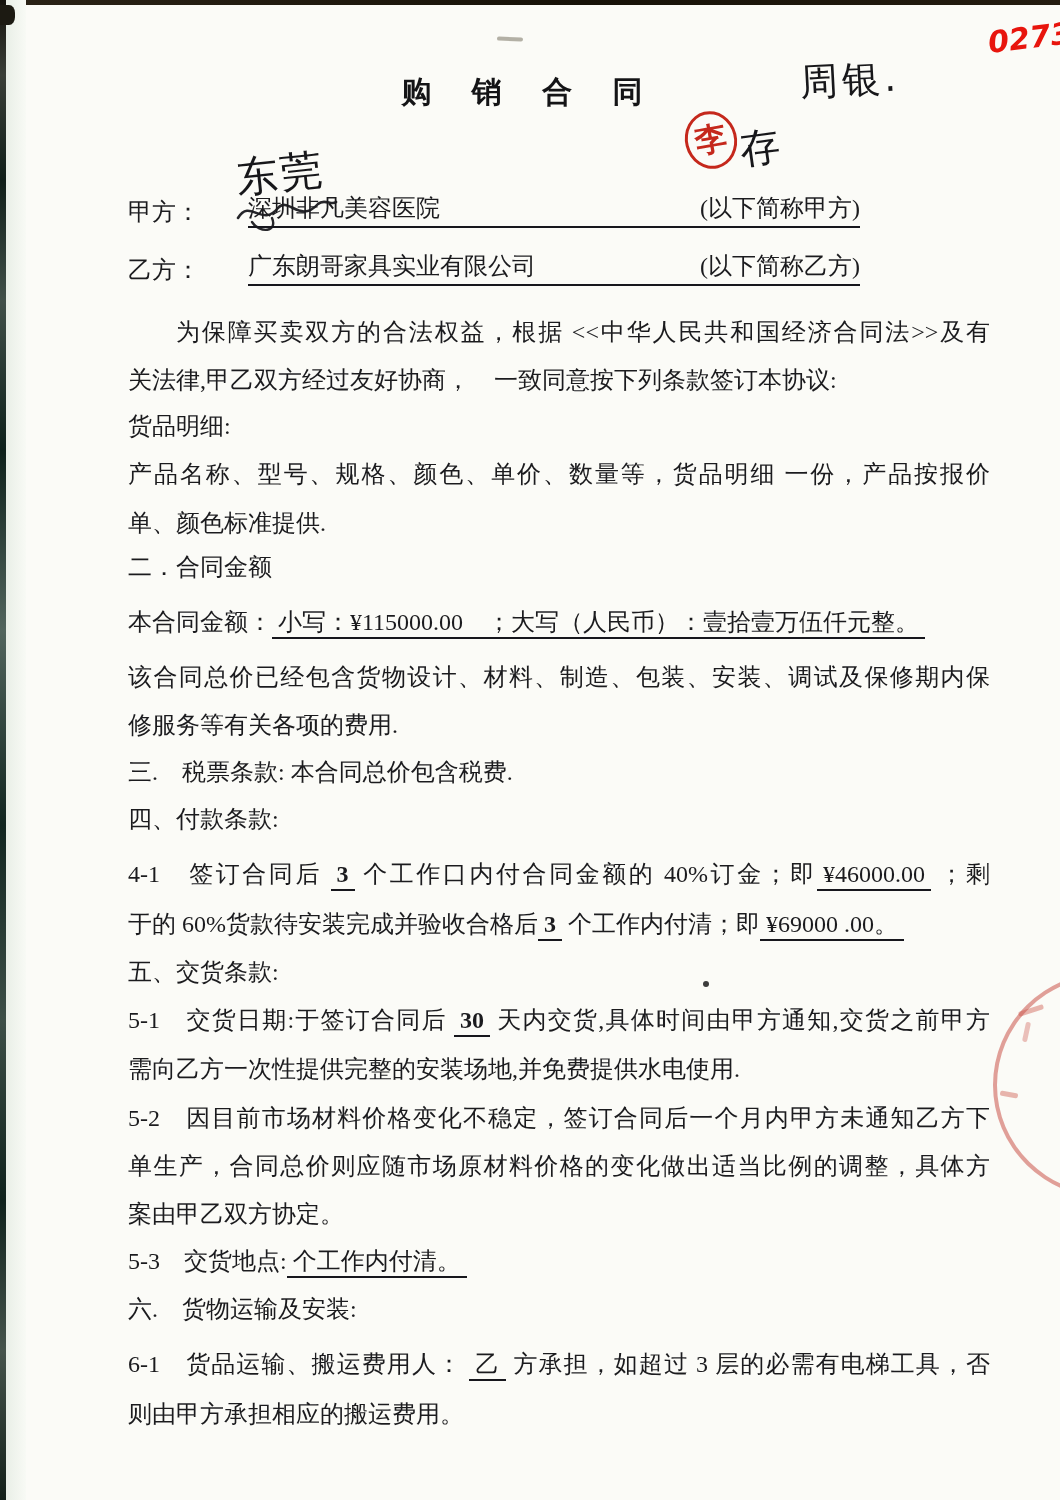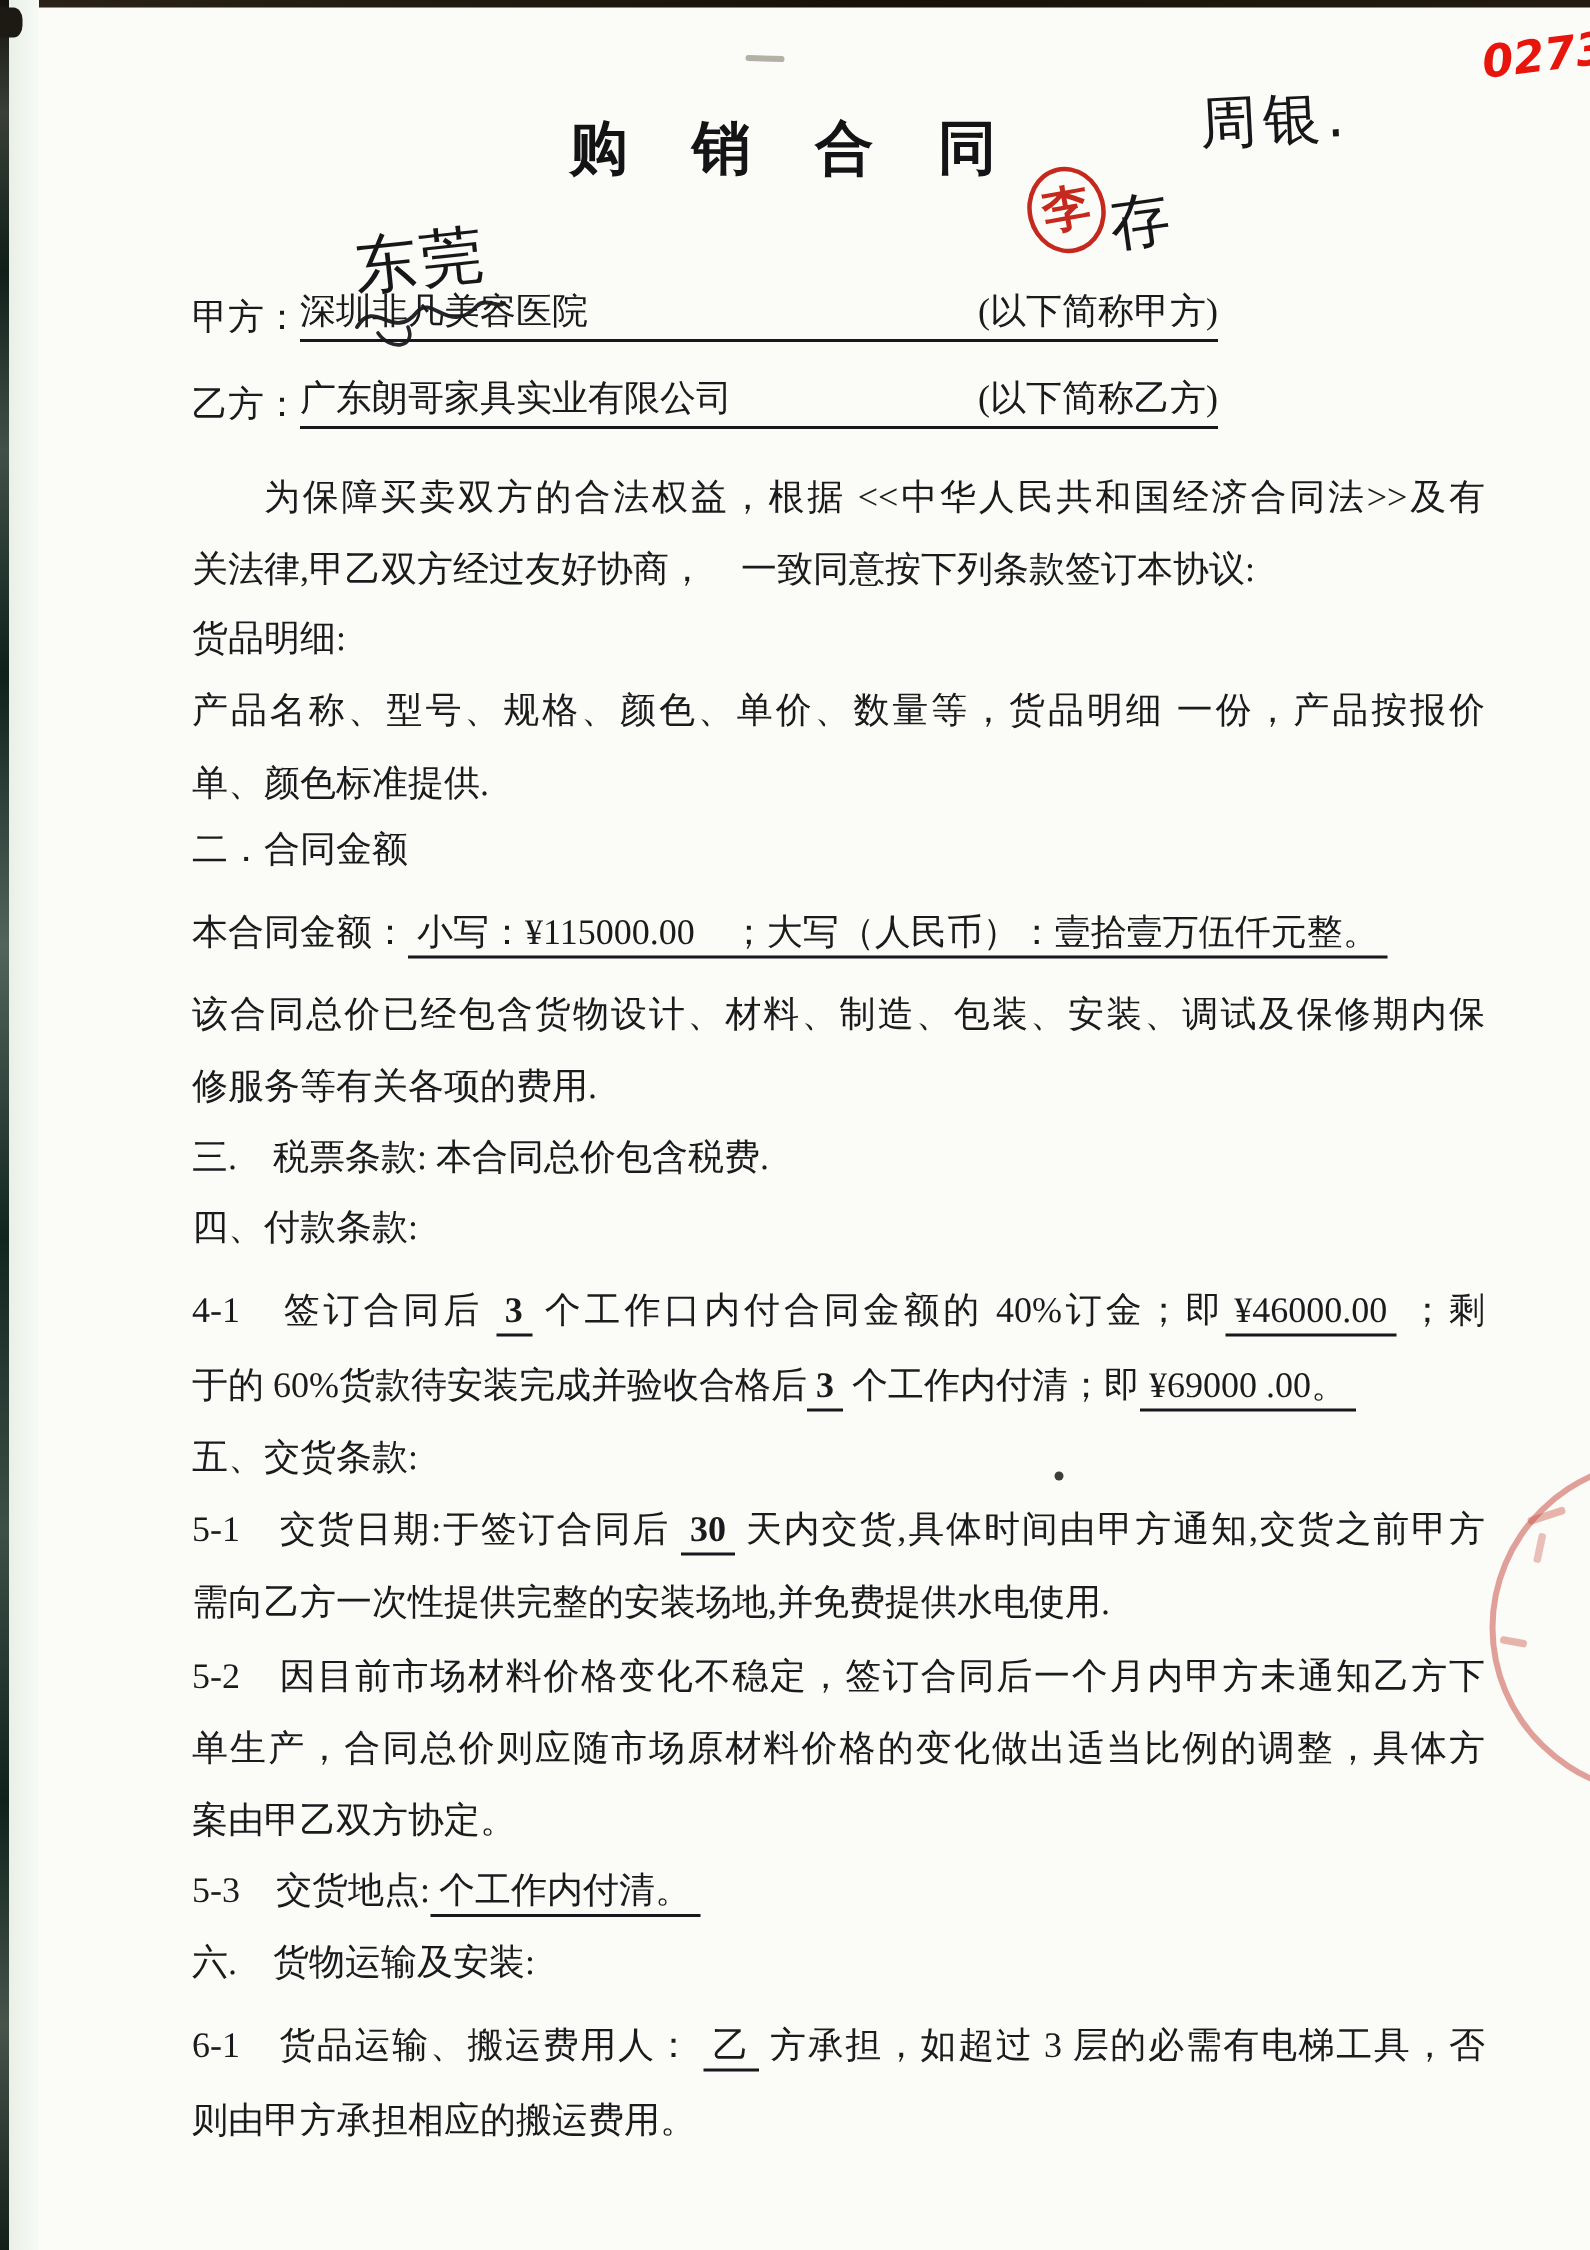--- a/index.html
+++ b/index.html
@@ -25,26 +25,26 @@
 
   
   .line{position:absolute;left:128px;width:862px;font-size:24px;line-height:32px;white-space:nowrap;}
   .fill{white-space:normal;text-align:justify;text-align-last:justify;}
   .indent1{padding-left:48px;width:814px;}
   .ul{border-bottom:2px solid #17171d;padding:0 6px 2px 6px;}
   .b{font-weight:bold;}
 
   .title{position:absolute;left:0;top:72px;width:1060px;margin:0;text-align:center;
     font-family:"Liberation Sans","DejaVu Sans",sans-serif;
-    font-size:39px;font-weight:bold;letter-spacing:16px;color:#141416;}
+    font-size:30px;font-weight:bold;letter-spacing:16px;color:#141416;}
 
   
   .party{display:flex;align-items:flex-end;}
   .pfill{display:inline-flex;justify-content:space-between;align-items:flex-start;
-    min-width:612px;border-bottom:2px solid #17171d;padding-bottom:2px;}
+    min-width:612px;border-bottom:2px solid #17171d;padding-bottom:2px;margin-left:48px;}
 
   
   .hand{position:absolute;font-family:"DejaVu Sans",sans-serif;color:#17171a;}
   .hand-name{left:800px;top:55px;font-size:38px;transform:rotate(-3deg);letter-spacing:4px;}
   .hand-city{left:236px;top:146px;font-size:42px;transform:rotate(-6deg);letter-spacing:2px;}
   .hand-keep{left:740px;top:120px;font-size:40px;transform:rotate(-8deg);}
   .hand-corner{left:988px;top:20px;font-size:30px;font-style:italic;color:#e8150d;transform:rotate(-7deg);font-weight:bold;}
 
   
   .seal-oval{position:absolute;left:685px;top:111px;width:46px;height:52px;

